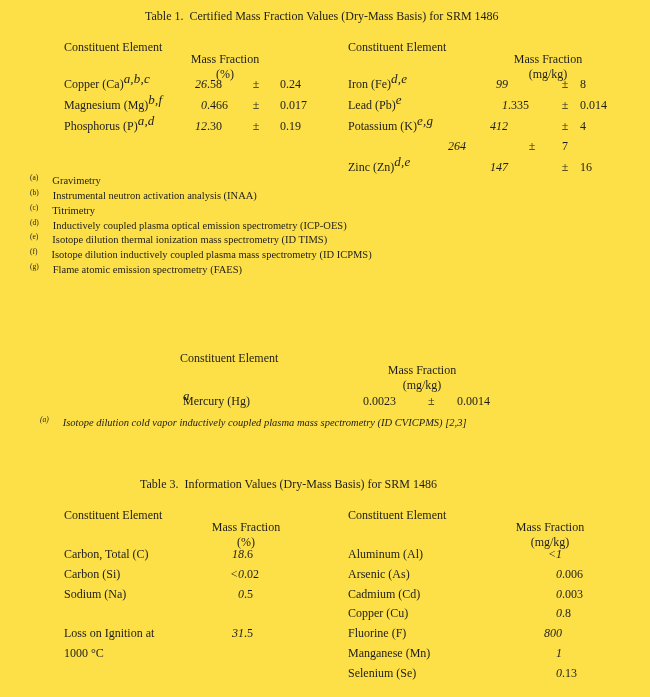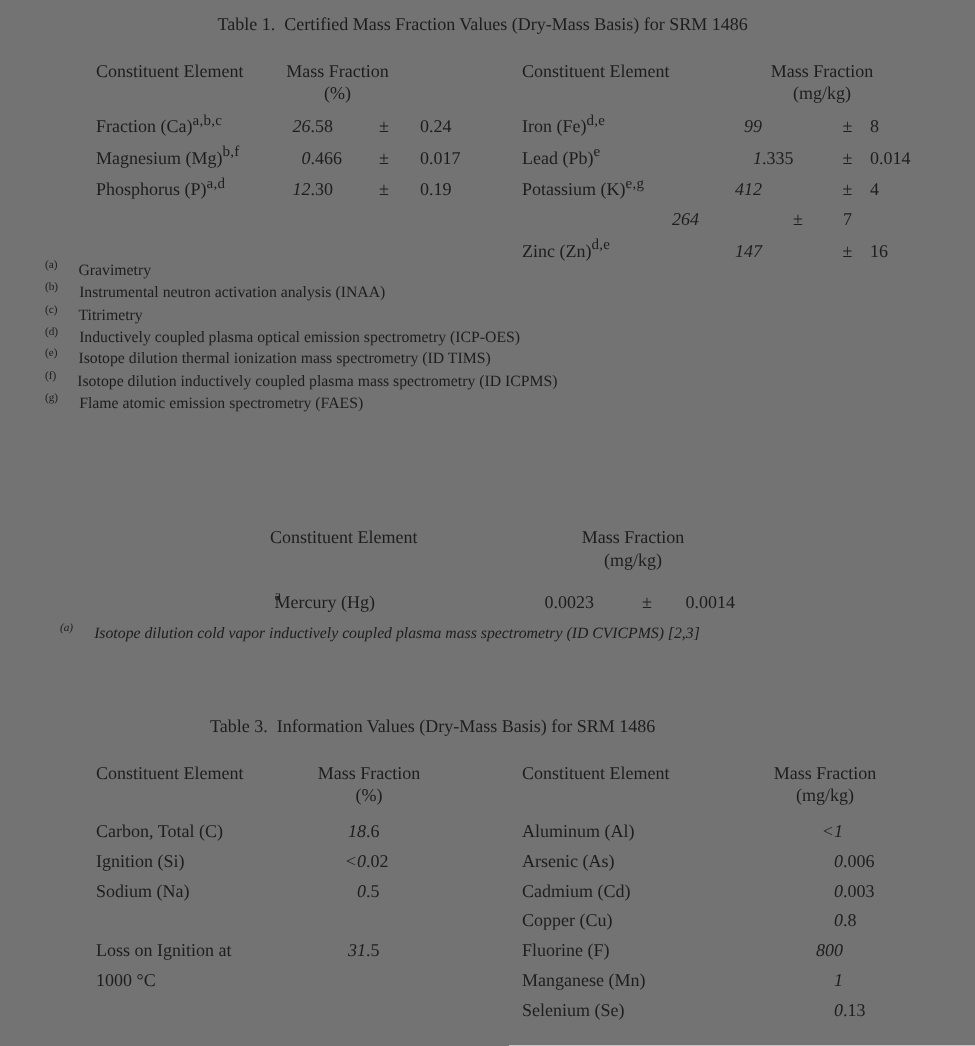--- a/index.html
+++ b/index.html
@@ -1,34 +1,34 @@
 <!DOCTYPE html>
 <html><head>
 <meta charset="utf-8">
 <style>
   html,body { margin:0; padding:0; background:#ffffff; }
   .page {
     position:relative; width:650px; height:697px; overflow:hidden;
-    background:#737373; color:#1d1d1d;
+    background:#fde047; color:#1d1d1d;
     font-family:"Liberation Serif","DejaVu Serif",serif; font-size:12px;
   }
   .title  { position:absolute; white-space:pre; line-height:15px; }
   .hcell  { position:absolute; line-height:15px; }
-  .hblock { position:absolute; text-align:center; line-height:15px; }
+  .hblock { position:absolute; text-align:center; line-height:15px;margin-top:12px; }
   .rows   { position:absolute; left:0; width:650px; }
   .trow   { display:grid; }
   .t1row  { grid-template-columns:190px 17px 43px 12px 86px 118px 42px 48px 18px 76px; height:20.8px; line-height:20.8px; }
   .t3row  { grid-template-columns:190px 54px 104px 118px 96px 88px; height:19.8px; line-height:19.8px; }
   .c      { overflow:visible; white-space:nowrap; }
   .cel1   { padding-left:64px; }
   .cint   { text-align:right;font-style:italic; }
   .cpm    { text-align:center; }
   .cunc1  { padding-left:18px; }
   .cunc2  { padding-left:6px; }
-  sup.es  { font-size:10px; line-height:0; vertical-align:super; letter-spacing:0.2px; }
+  sup.es  { font-size:13px; line-height:0; vertical-align:super; letter-spacing:0.2px;font-style:italic; }
   .fnotes { position:absolute; left:30px; }
   .fline  { height:14.85px; line-height:14.85px; font-size:10.5px; white-space:nowrap; }
   sup.fm  { font-size:7.5px; line-height:0; vertical-align:super; }
   .ft     { margin-left:14px; }
   .t2row  { position:absolute; left:0; top:393px; width:650px; height:16px; line-height:16px; }
   .t2row span { position:absolute; white-space:nowrap; }
   .t2fn   { position:absolute; left:40px; top:416px; font-size:10.5px; line-height:14.85px; white-space:nowrap;font-style:italic; }
 </style>
 </head>
 <body>
@@ -43,21 +43,21 @@
     <div>(%)</div>
   </div>
   <div class="hcell" style="top:40px;left:348px">Constituent Element</div>
   <div class="hblock" style="top:40px;left:488px;width:120px">
     <div>Mass Fraction</div>
     <div>(mg/kg)</div>
   </div>
 
   <div class="rows" style="top:74px">
       <div class="trow t1row">
-      <span class="c cel1"><span>Fraction (Ca)</span><sup class="es">a,b,c</sup></span>
+      <span class="c cel1"><span>Copper (Ca)</span><sup class="es">a,b,c</sup></span>
       <span class="c cint">26</span>
       <span class="c">.58</span>
       <span class="c cpm">±</span>
       <span class="c cunc1">0.24</span>
       <span class="c"><span>Iron (Fe)</span><sup class="es">d,e</sup></span>
       <span class="c cint">99</span>
       <span class="c"></span>
       <span class="c cpm">±</span>
       <span class="c cunc2">8</span>
     </div>
@@ -152,21 +152,21 @@
   <div class="rows" style="top:545px">
       <div class="trow t3row">
       <span class="c cel1">Carbon, Total (C)</span>
       <span class="c cint">18</span>
       <span class="c">.6</span>
       <span class="c">Aluminum (Al)</span>
       <span class="c cint">&lt;1</span>
       <span class="c"></span>
     </div>
       <div class="trow t3row">
-      <span class="c cel1">Ignition (Si)</span>
+      <span class="c cel1">Carbon (Si)</span>
       <span class="c cint">&lt;0</span>
       <span class="c">.02</span>
       <span class="c">Arsenic (As)</span>
       <span class="c cint">0</span>
       <span class="c">.006</span>
     </div>
       <div class="trow t3row">
       <span class="c cel1">Sodium (Na)</span>
       <span class="c cint">0</span>
       <span class="c">.5</span>

